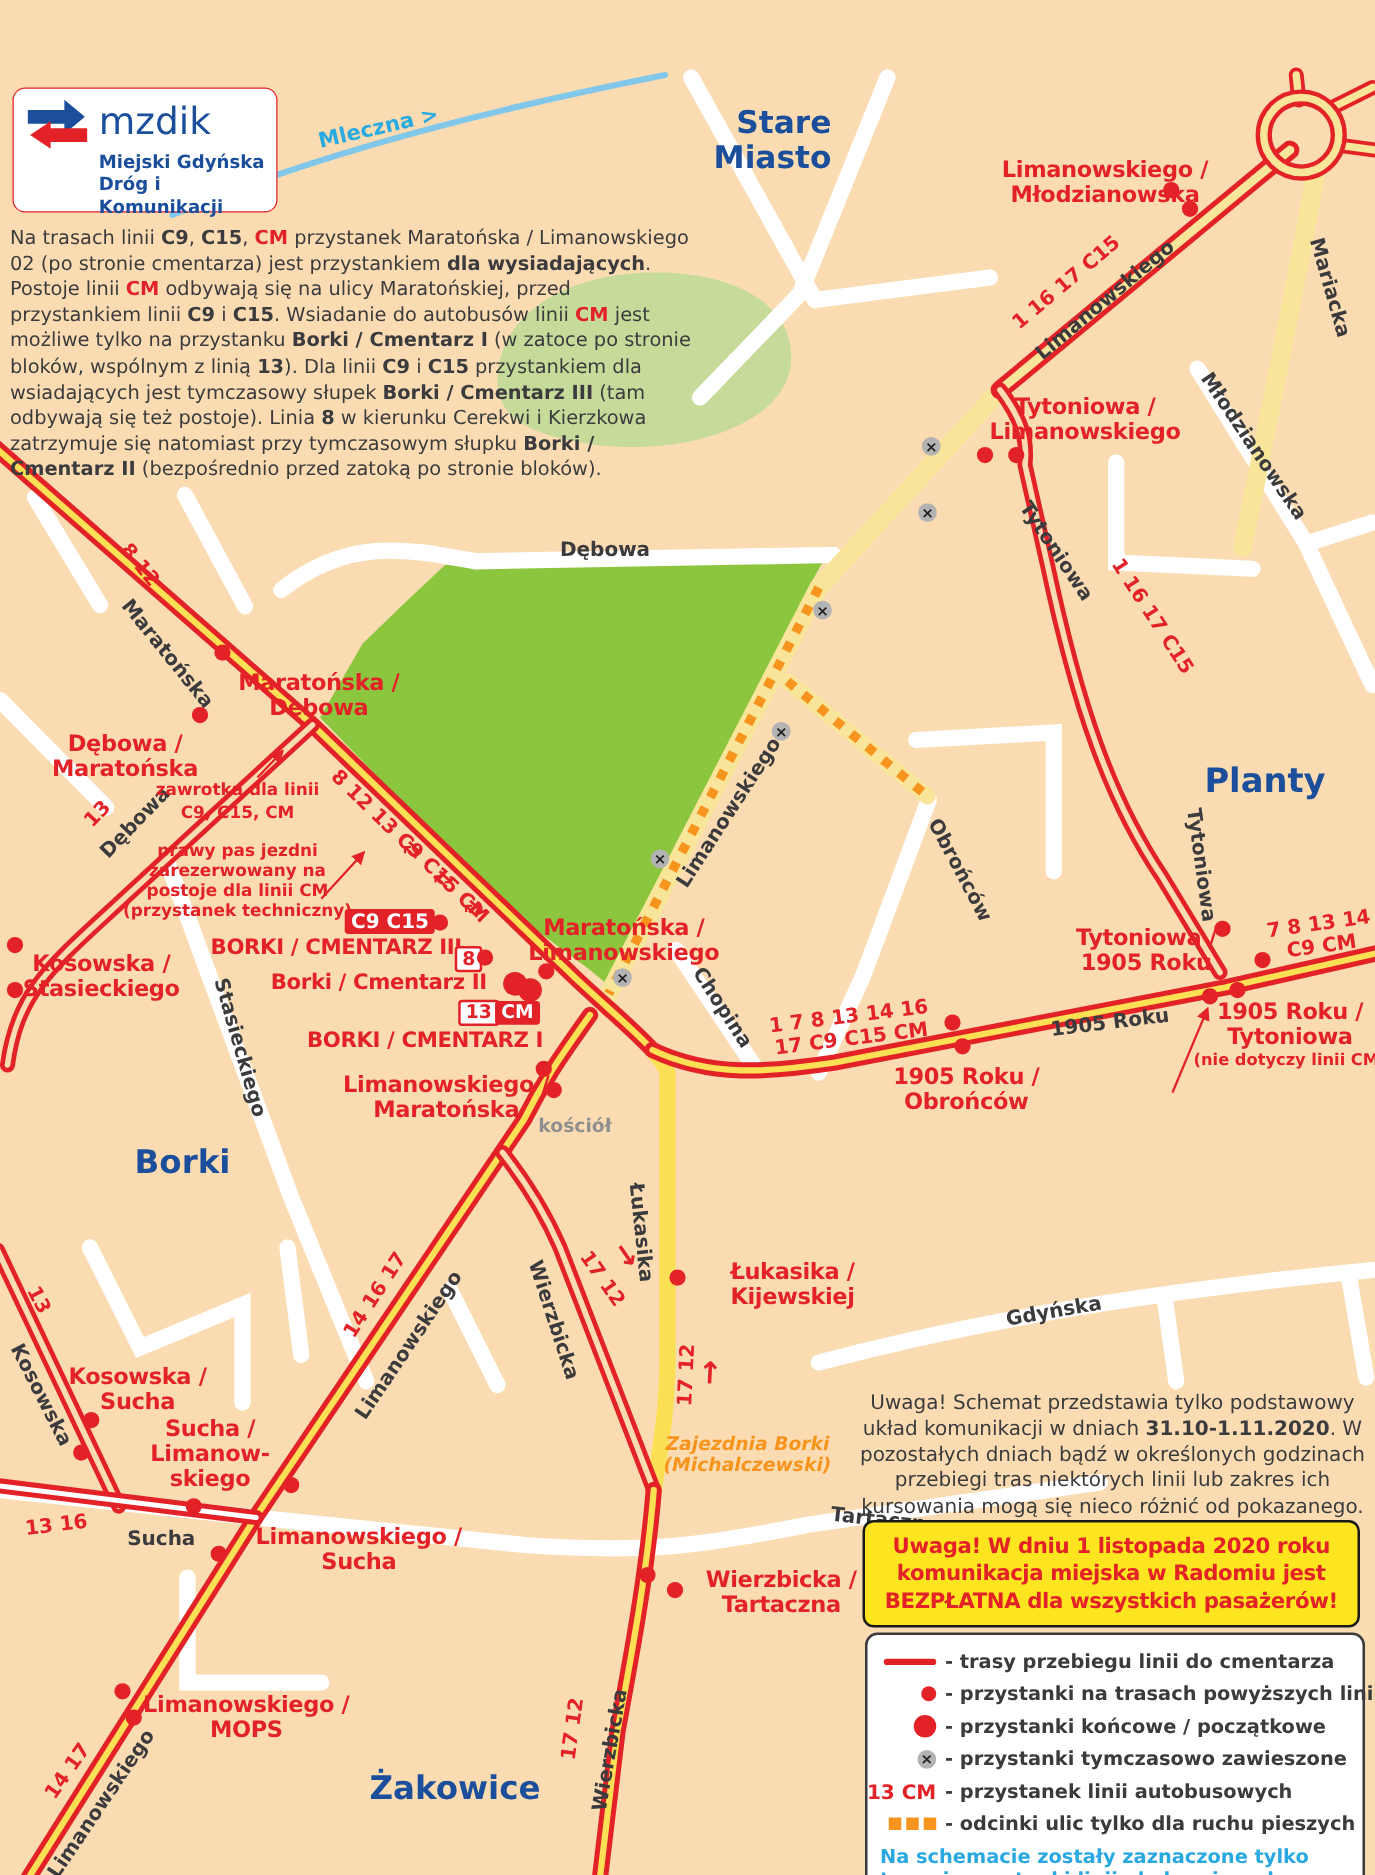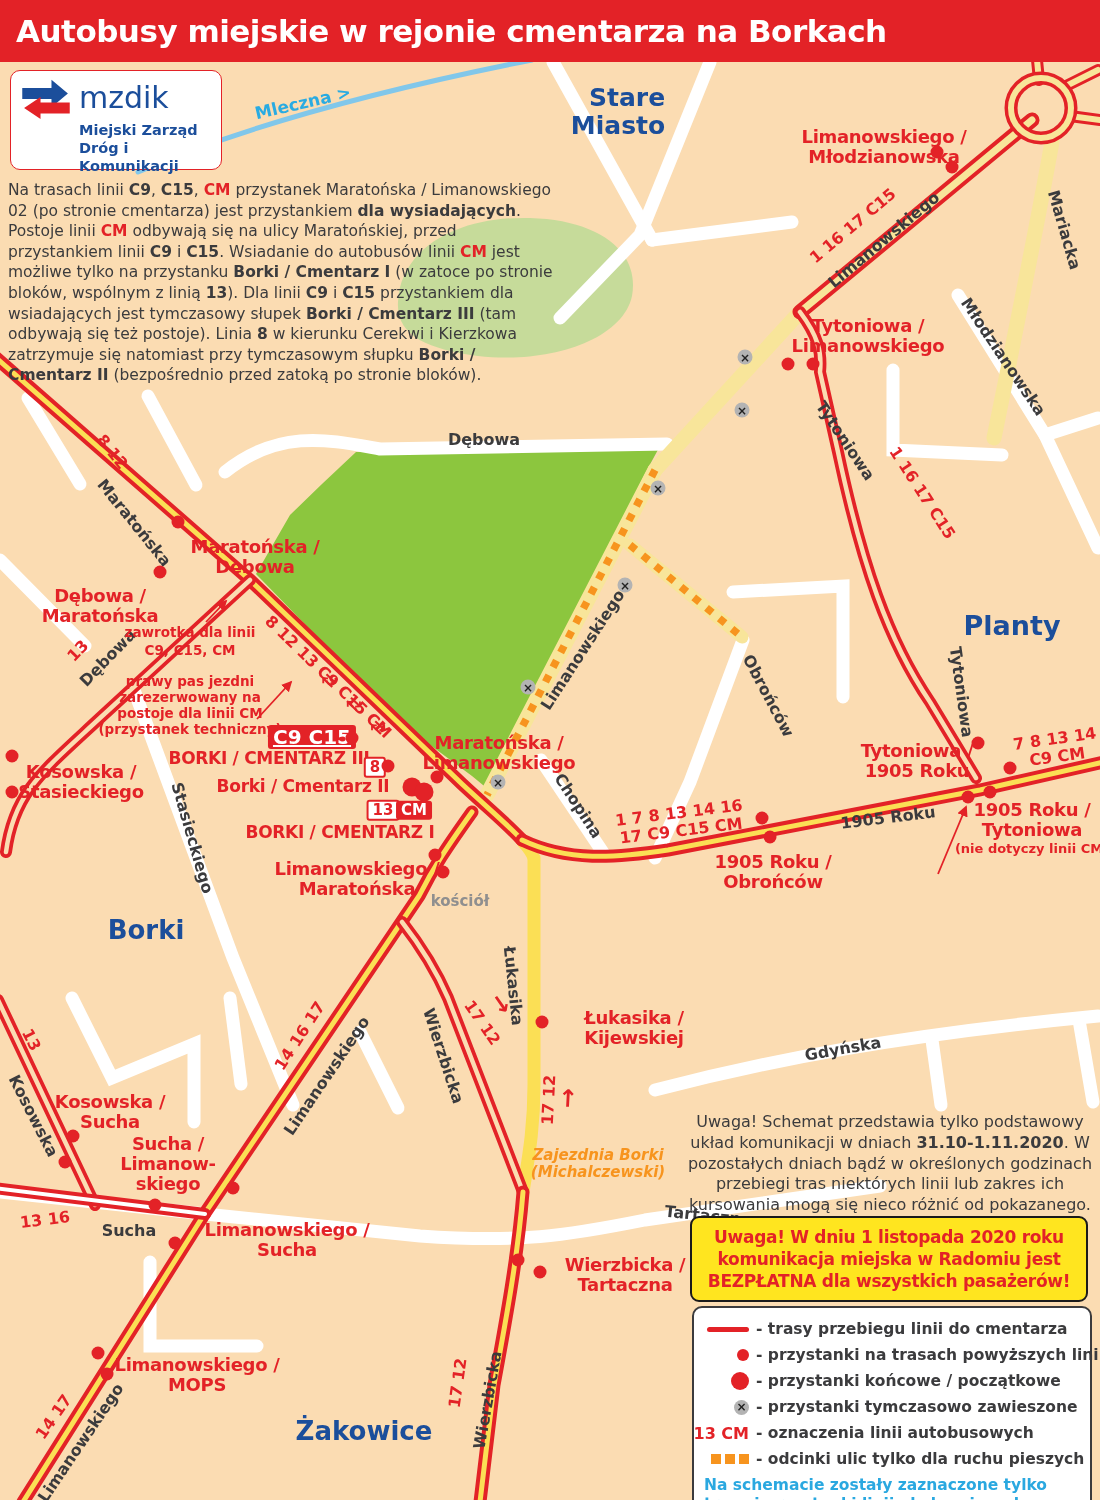--- a/index.html
+++ b/index.html
@@ -249,21 +249,21 @@
         <div class="lbl stop" style="left: 197px; top: 1375px; font-size: 18px; transform: translate(-50%, -50%) rotate(0deg);">Limanowskiego /
 MOPS</div>
         <div class="lbl note" style="left: 190px; top: 633px; font-size: 13.5px; transform: translate(-50%, -50%) rotate(0deg);">zawrotka dla linii</div>
         <div class="lbl note-bold" style="left: 190px; top: 651px; font-size: 13.5px; transform: translate(-50%, -50%) rotate(0deg);">C9, C15, CM</div>
         <div class="lbl note" style="left: 190px; top: 706px; font-size: 13.5px; transform: translate(-50%, -50%) rotate(0deg);">prawy pas jezdni
 zarezerwowany na
 postoje dla linii CM
 (przystanek techniczny)</div>
         <div class="lbl depot" style="left: 598px; top: 1164px; font-size: 15px; transform: translate(-50%, -50%) rotate(0deg); font-style: italic;">Zajezdnia Borki
 (Michalczewski)</div>
-        <div class="lbl badge-solid" style="left: 312px; top: 737px; font-size: 20px; transform: translate(-50%, -50%) rotate(0deg); text-decoration: underline;">C9 C15</div>
+        <div class="lbl badge-solid" style="left: 312px; top: 737px; font-size: 16px; transform: translate(-50%, -50%) rotate(0deg);">C9 C15</div>
         <div class="lbl badge-outline" style="left: 375px; top: 767px; font-size: 15px; transform: translate(-50%, -50%) rotate(0deg);">8</div>
         <div class="lbl badge-outline" style="left: 383px; top: 810px; font-size: 15px; transform: translate(-50%, -50%) rotate(0deg);">13</div>
         <div class="lbl badge-solid" style="left: 414px; top: 810px; font-size: 15px; transform: translate(-50%, -50%) rotate(0deg);">CM</div>
         <div class="stop-dot" style="height: 13px; width: 13px; left: 178px; top: 522px;"></div>
         <div class="stop-dot" style="height: 13px; width: 13px; left: 160px; top: 572px;"></div>
         <div class="stop-dot" style="height: 13px; width: 13px; left: 352px; top: 738px;"></div>
         <div class="stop-dot" style="height: 13px; width: 13px; left: 388px; top: 766px;"></div>
         <div class="stop-dot" style="height: 13px; width: 13px; left: 437px; top: 777px;"></div>
         <div class="stop-dot" style="height: 19px; width: 19px; left: 412px; top: 787px;"></div>
         <div class="stop-dot" style="height: 19px; width: 19px; left: 424px; top: 792px;"></div>
@@ -301,21 +301,21 @@
 
     <div class="logo-box">
       <div class="logo-row">
         <svg width="54" height="42" viewBox="0 0 56 46">
           <path d="M2,12 h32 v-9 l18,15 -18,15 v-9 h-32 z" fill="#1B4E9B"></path>
           <path d="M54,28 h-32 v-6 l-18,12 18,12 v-6 h32 z" fill="#E32227"></path>
         </svg>
         <span class="logo-name">mzdik</span>
       </div>
       <div class="logo-sub">
-        <div>Miejski Zarząd</div>
+        <div>Miejski Gdyńska</div>
         <div>Dróg i Komunikacji</div>
       </div>
     </div>
 
     <div class="intro"><span>Na trasach linii </span><b>C9</b><span>, </span><b>C15</b><span>, </span><b class="r">CM</b><span> przystanek Maratońska / Limanowskiego 02 (po stronie cmentarza) jest przystankiem </span><b>dla wysiadających</b><span>. Postoje linii </span><b class="r">CM</b><span> odbywają się na ulicy Maratońskiej, przed przystankiem linii </span><b>C9</b><span> i </span><b>C15</b><span>. Wsiadanie do autobusów linii </span><b class="r">CM</b><span> jest możliwe tylko na przystanku </span><b>Borki / Cmentarz I</b><span> (w zatoce po stronie bloków, wspólnym z linią </span><b>13</b><span>). Dla linii </span><b>C9</b><span> i </span><b>C15</b><span> przystankiem dla wsiadających jest tymczasowy słupek </span><b>Borki / Cmentarz III</b><span> (tam odbywają się też postoje). Linia </span><b>8</b><span> w kierunku Cerekwi i Kierzkowa zatrzymuje się natomiast przy tymczasowym słupku </span><b>Borki / Cmentarz II</b><span> (bezpośrednio przed zatoką po stronie bloków).</span></div>
 
     <div class="notice"><span>Uwaga! Schemat przedstawia tylko podstawowy układ komunikacji w dniach </span><b>31.10-1.11.2020</b><span>. W pozostałych dniach bądź w określonych godzinach przebiegi tras niektórych linii lub zakres ich kursowania mogą się nieco różnić od pokazanego. Szczegóły w treści komunikatów.</span></div>
 
     <div class="free-box">Uwaga! W dniu 1 listopada 2020 roku
 komunikacja miejska w Radomiu jest
@@ -344,36 +344,33 @@
           <div class="leg-row">
             <div class="leg-symcol">
               <span class="sym-suspended">×</span>
             </div>
             <span class="leg-text">- przystanki tymczasowo zawieszone</span>
           </div>
           <div class="leg-row">
             <div class="leg-symcol">
               <span class="sym-badges">13 CM</span>
             </div>
-            <span class="leg-text">- oznaczenia linii autobusowych</span>
+            <span class="leg-text">- przystanek linii autobusowych</span>
           </div>
           <div class="leg-row">
             <div class="leg-symcol">
               <span class="sym-dashes">
                 <span></span>
                 <span></span>
                 <span></span>
               </span>
             </div>
             <span class="leg-text">- odcinki ulic tylko dla ruchu pieszych</span>
           </div>
         </div>
       <div class="leg-note-row">
         <div class="leg-note">Na schemacie zostały zaznaczone tylko trasy i przystanki linii obsługujących cmentarz.</div>
 
       </div>
     </div>
   </div>
 
-  <header>
-    <h1>Autobusy miejskie w rejonie cmentarza na Borkach</h1>
-  </header>
 </div>
 
 </body></html>

